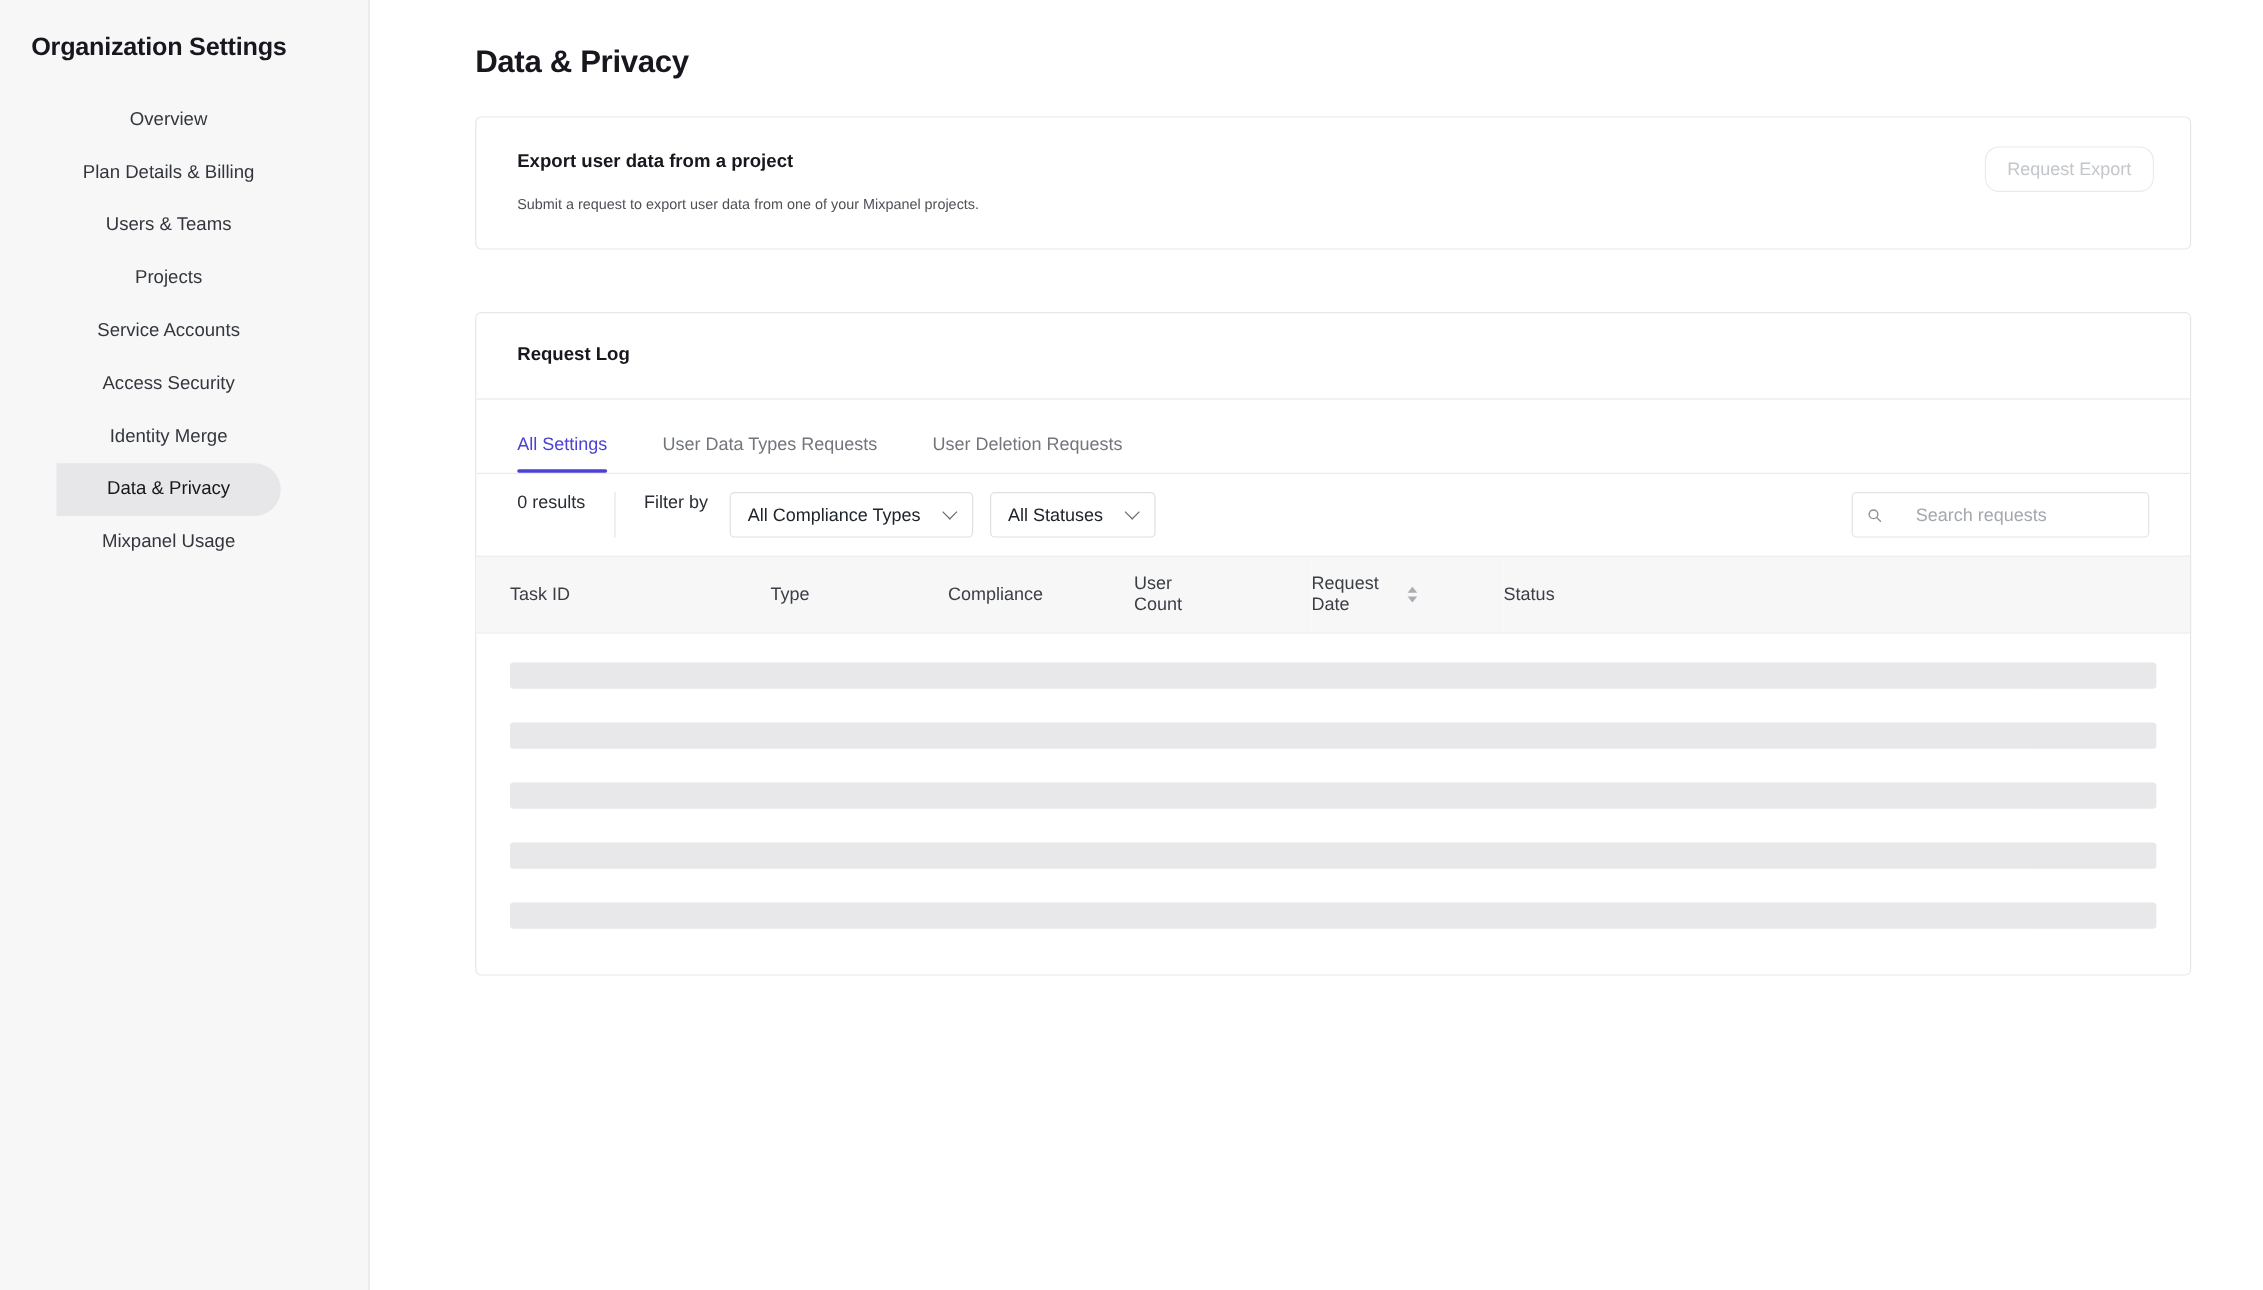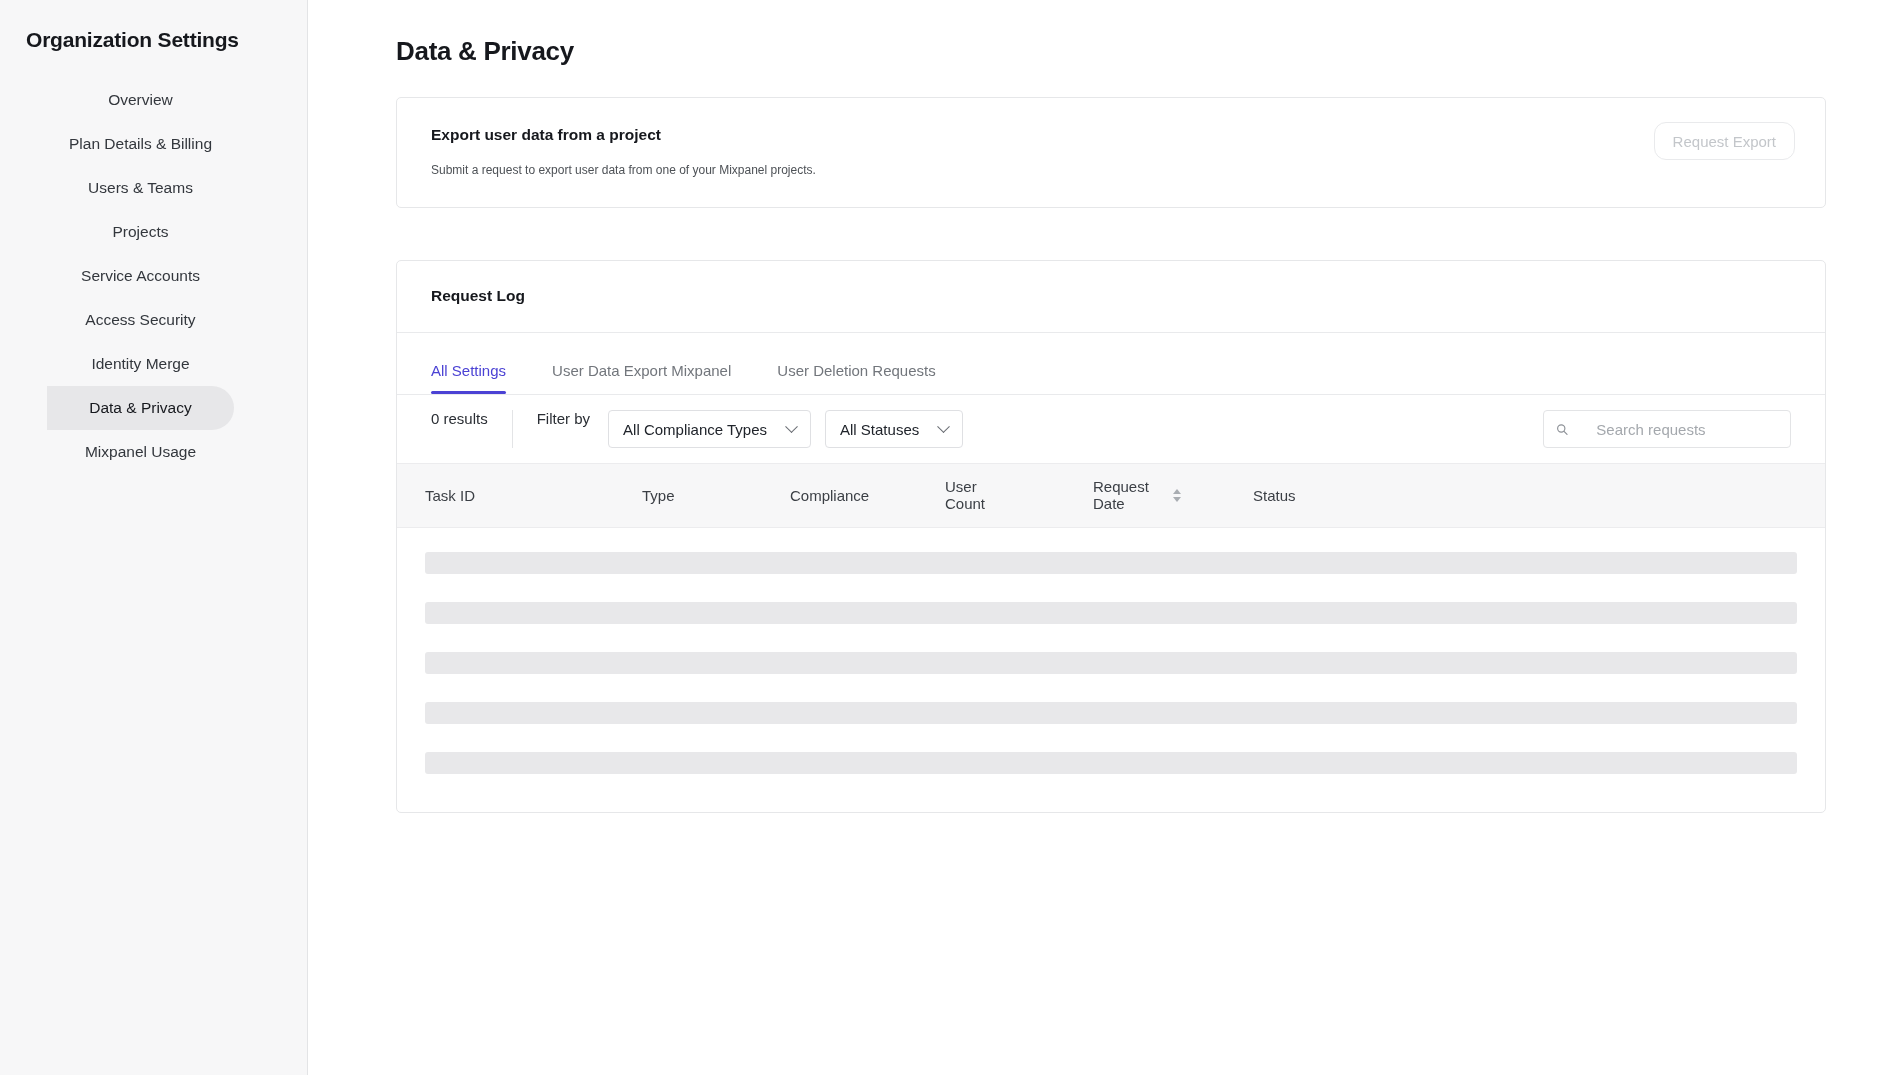--- a/index.html
+++ b/index.html
@@ -311,21 +311,21 @@
 
     <section class="card">
 
       <div class="log-head">Request Log</div>
 
       <div class="tabs">
         <div class="tab active">
           <span>All Settings</span>
         </div>
         <div class="tab">
-          <span>User Data Export Mixpanel</span>
+          <span>User Data Types Requests</span>
         </div>
         <div class="tab">
           <span>User Deletion Requests</span>
         </div>
       </div>
 
       <div class="filterbar">
         <span class="results-count">0 results</span>
         <span class="filter-label">Filter by</span>
 

